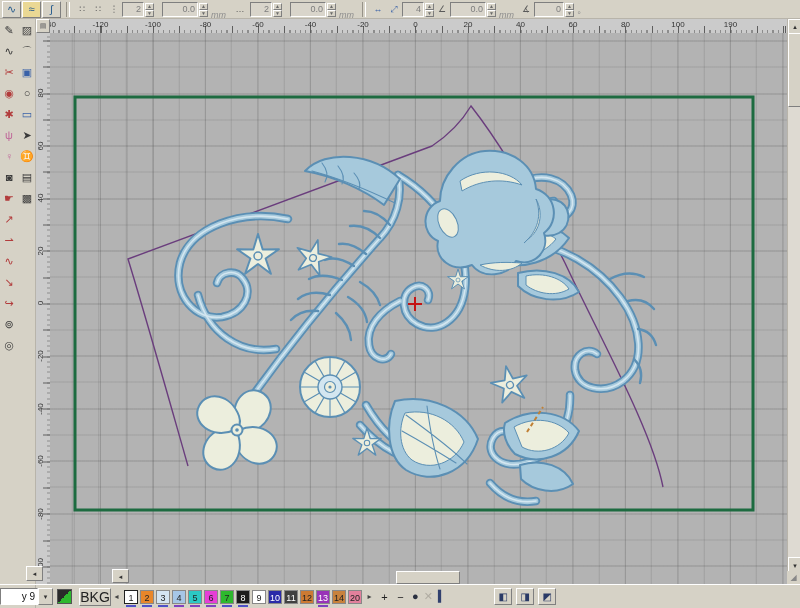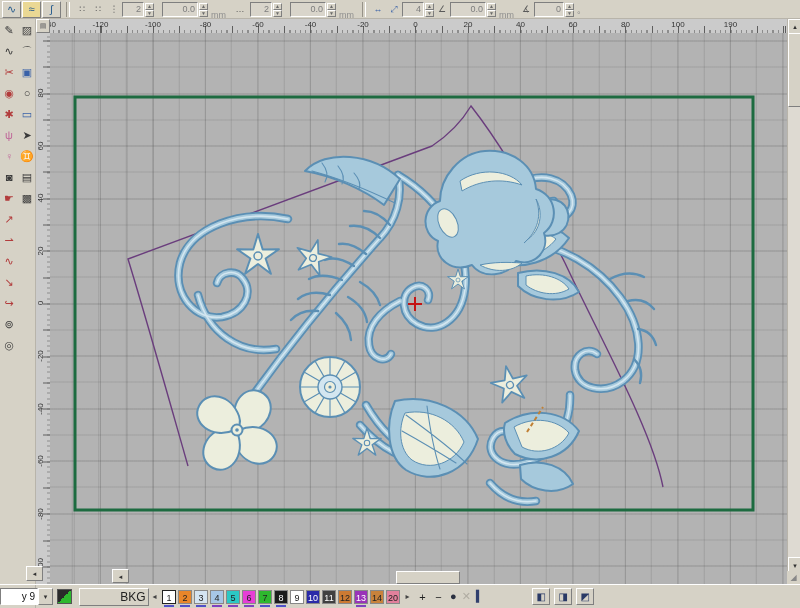--- a/index.html
+++ b/index.html
@@ -16,21 +16,21 @@
   .tbtn{width:17px;height:15px;margin-right:1px;display:flex;align-items:center;justify-content:center;
       color:#2b5f8f;font-size:11px;line-height:1;}
   .tbtn.hl{background:#ead894;}
   .ticon{color:#5a5a5a;font-size:9px;margin:0 3px;width:10px;text-align:center;}
   .vsep{width:2px;height:15px;margin:0 4px;border-left:1px solid #969288;border-right:1px solid #ffffff;}
   .fld{height:13px;display:flex;align-items:center;justify-content:flex-end;
       padding:0 2px;color:#7d7d7d;font-size:9px;}
   .spin{width:9px;height:13px;margin-left:1px;display:flex;flex-direction:column;}
   .spin span{flex:1;font-size:5px;line-height:5px;text-align:center;color:#6a6a6a;
       border:1px solid;border-color:#fff #7f7f7f #7f7f7f #fff;background:var(--bg);}
-  .unit{color:#8f8f8f;font-size:9px;margin:12px 4px 0 3px;}
+  .unit{color:#8f8f8f;font-size:9px;margin:12px 4px 0 3px;font-style:italic;}
   
   #tool-palette{position:absolute;left:0;top:19px;width:36px;height:589px;box-sizing:border-box;
       border-right:1px solid #b8b4aa;}
   .tp-grid{display:grid;grid-template-columns:16px 16px;gap:6px 2px;padding:4px 0 0 1px;}
   .tico{width:16px;height:15px;display:flex;align-items:center;justify-content:center;
       font-size:11px;line-height:1;}
   
   #corner-box{position:absolute;left:36px;top:19px;width:14px;height:14px;box-sizing:border-box;
       font-size:7px;color:#666;display:flex;align-items:center;justify-content:center;}
   #ruler-top{position:absolute;left:50px;top:19px;width:737px;height:14px;background:#cbcbcb;
@@ -81,21 +81,21 @@
       font-size:8px;color:#888;display:flex;align-items:center;justify-content:center;}
   
   #bottom-bar{position:absolute;left:0;top:584px;width:800px;height:24px;box-sizing:border-box;
       border-top:1px solid #ffffff;display:flex;align-items:center;}
   #layer-combo{margin-left:0;width:34px;height:15px;background:#ffffff;display:flex;
       align-items:center;justify-content:flex-end;padding-right:2px;font-size:10px;color:#111;}
   #layer-combo-btn{width:13px;height:15px;font-size:7px;display:flex;align-items:center;justify-content:center;color:#333;}
   #palette-mode-icon{width:13px;height:13px;margin-left:4px;
       background:linear-gradient(135deg,#2a2a2a 50%,#2eb82e 50%);border:1px solid #555;}
   #bkg-button{margin-left:7px;width:30px;height:16px;display:flex;align-items:center;justify-content:center;
-      font-size:12px;color:#222;padding-left:38px;}
+      font-size:14px;color:#222;}
   .navarr{width:9px;height:14px;display:flex;align-items:center;justify-content:center;
       font-size:8px;color:#444;margin:0 1px;}
   #color-swatches{display:flex;align-items:center;margin-left:2px;}
   .swatch{position:relative;width:14px;height:14px;margin-right:2px;line-height:14px;text-align:center;
       font-size:9px;border:1px solid #888;box-sizing:border-box;}
   .swatch.sel{border:1px solid #222;box-shadow:0 0 0 1px #fff inset;}
   .swmark{position:absolute;left:1px;right:1px;bottom:-4px;height:2px;}
   .pmbtn{width:13px;height:14px;margin-left:3px;display:flex;align-items:center;justify-content:center;
       font-size:11px;color:#222;}
   .miniico{margin-left:5px;font-size:11px;line-height:1;}

